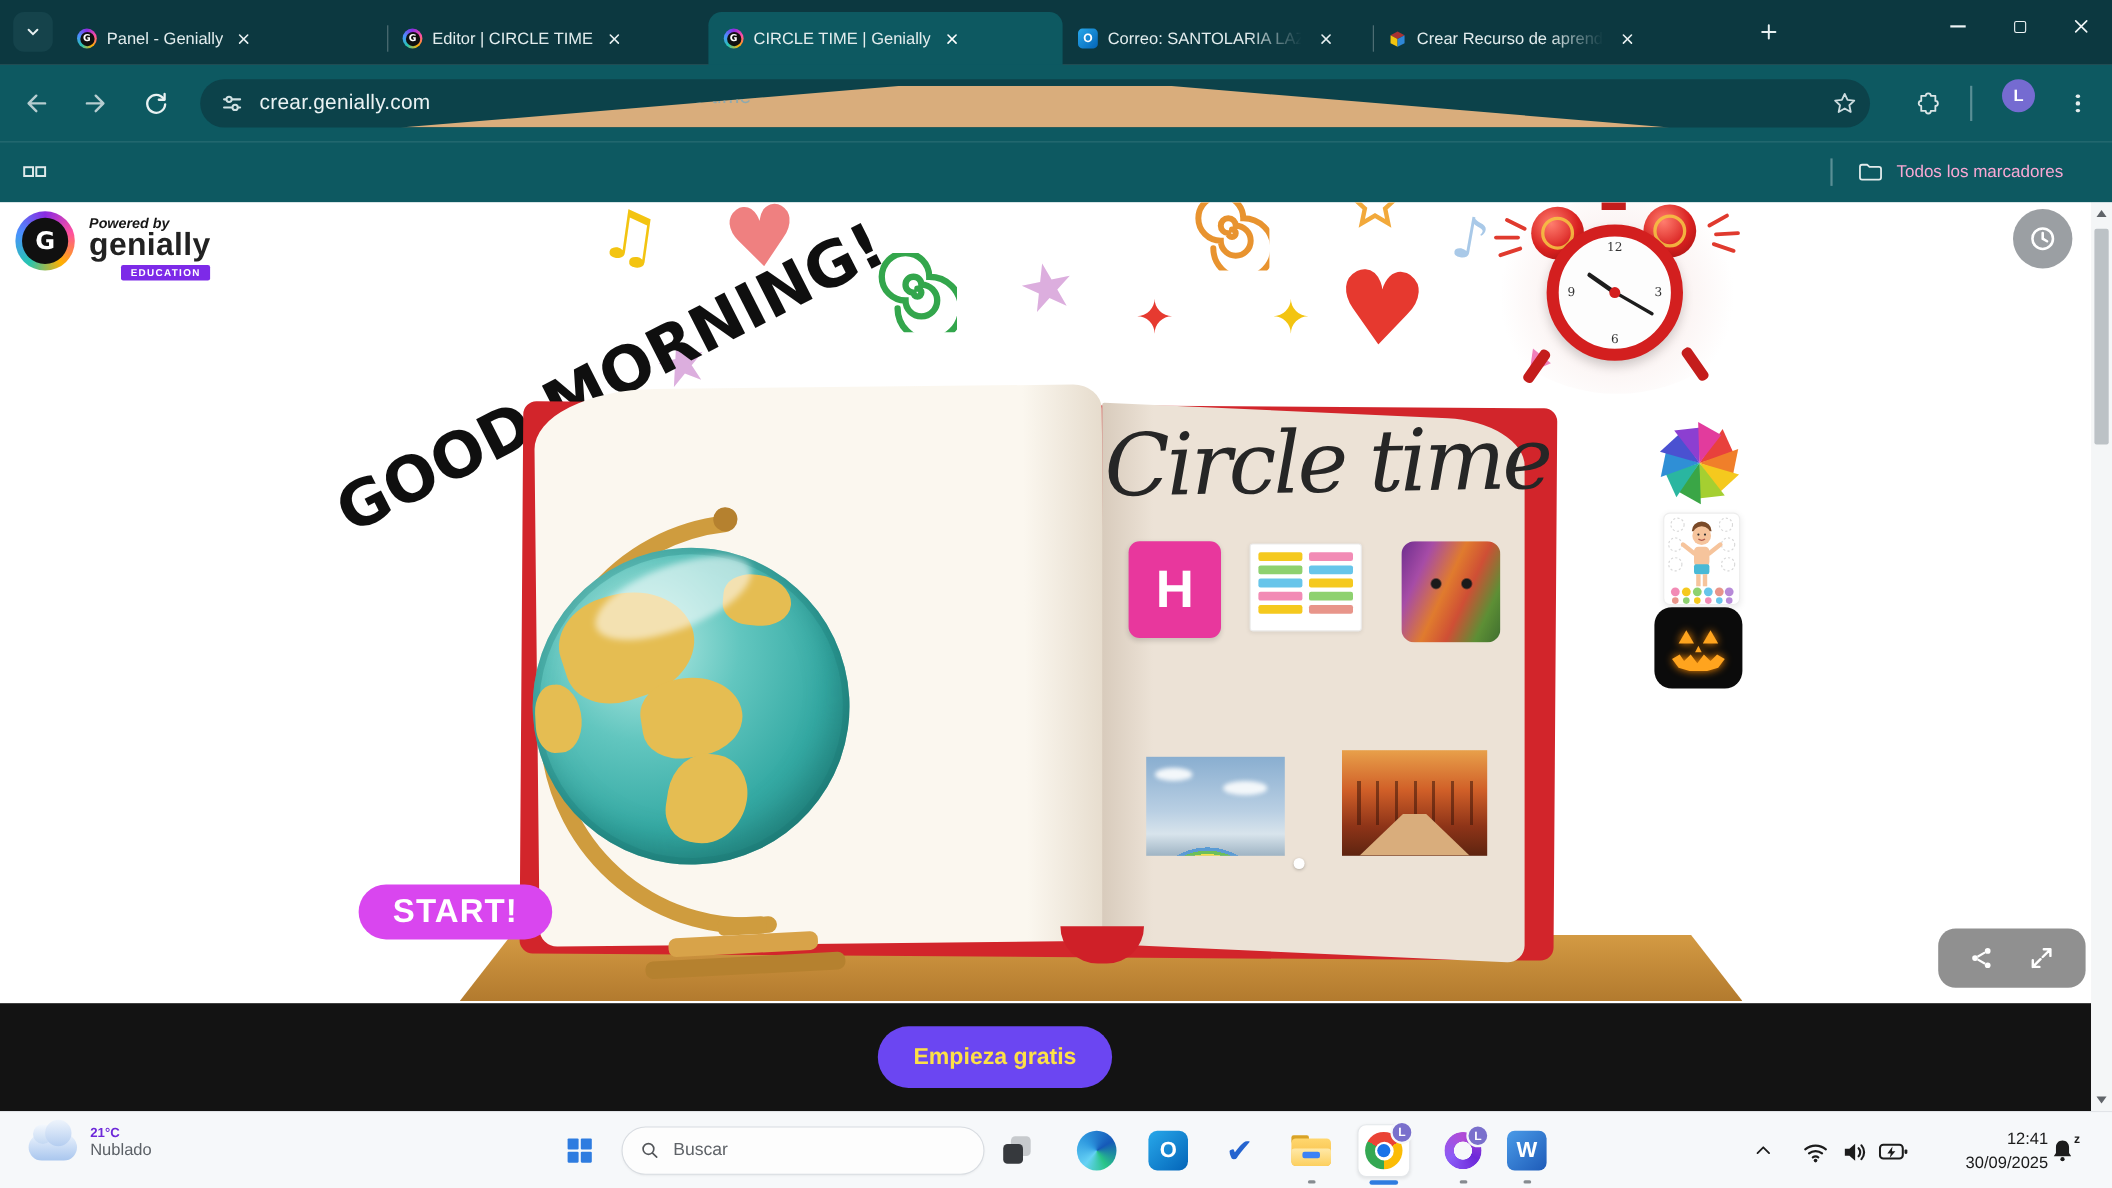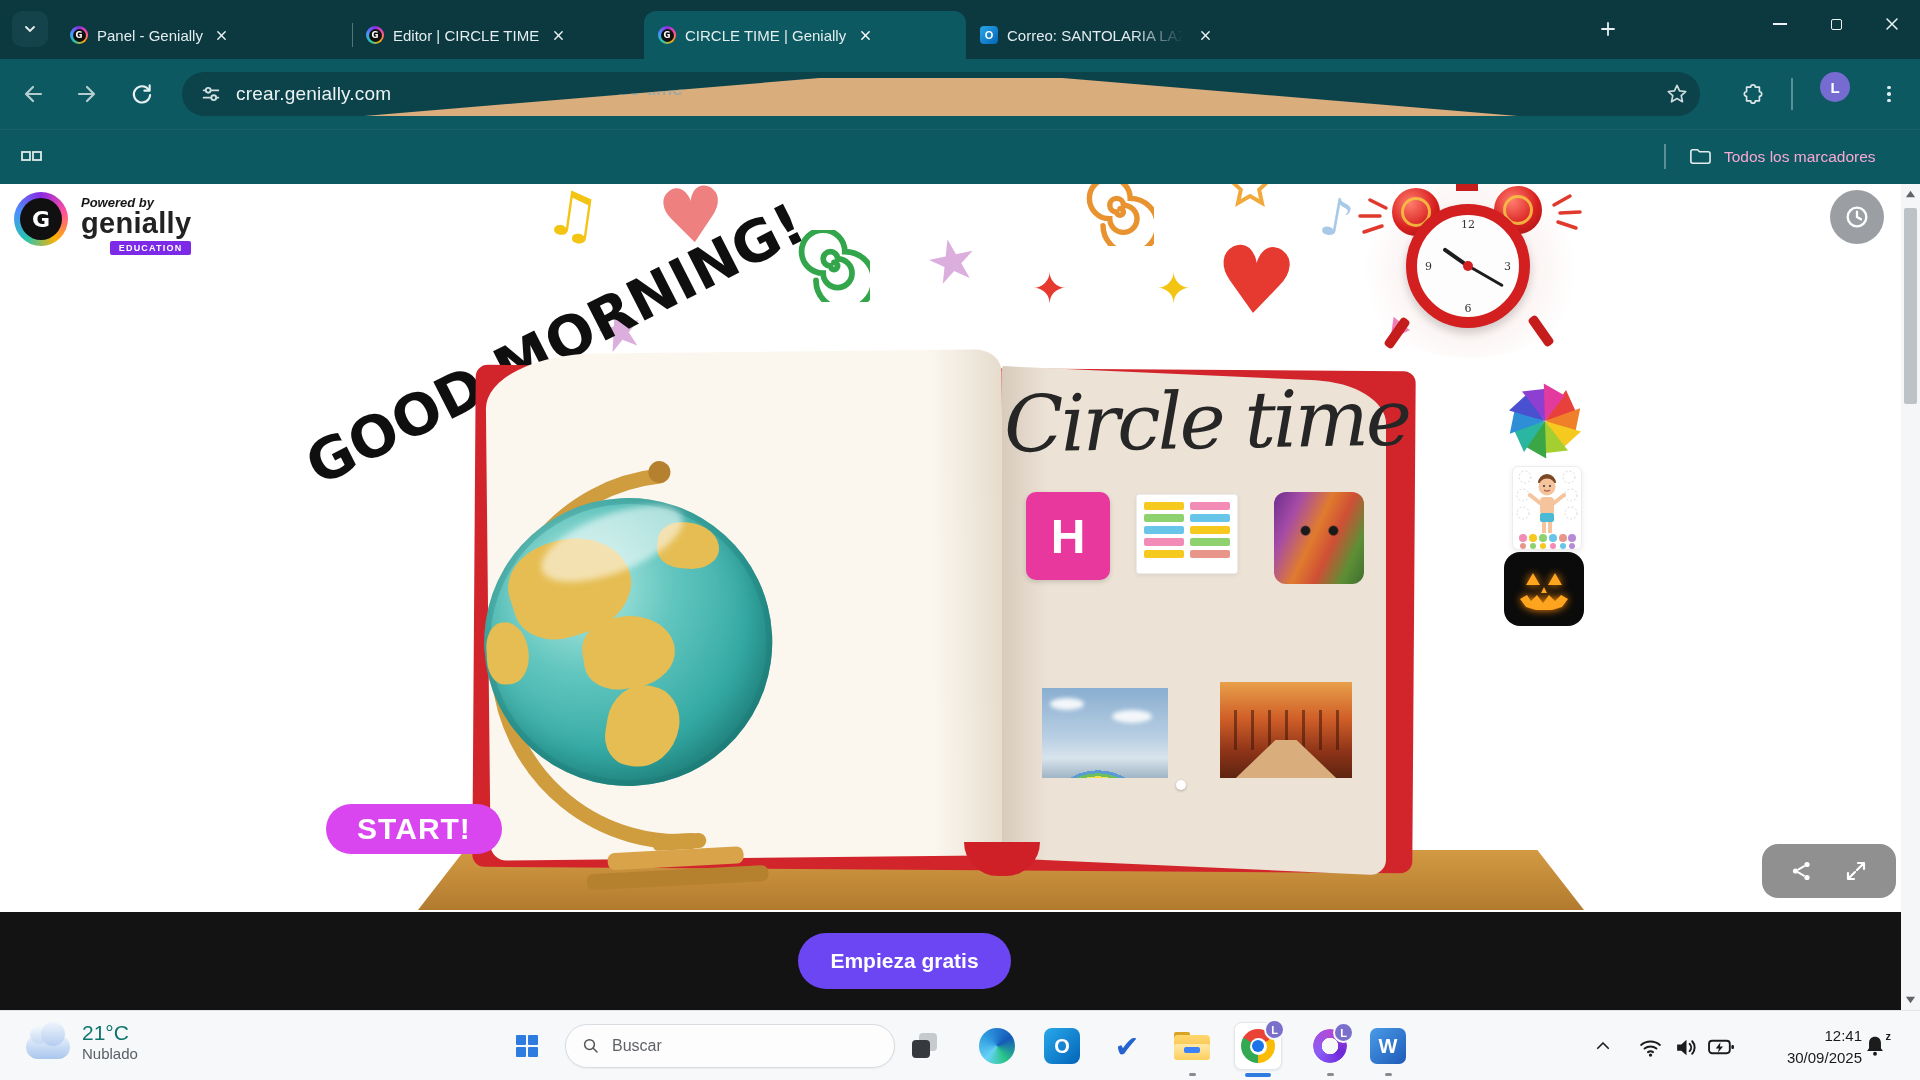--- a/index.html
+++ b/index.html
@@ -106,34 +106,34 @@
 .startbtn{position:absolute;left:326px;top:620px;width:176px;height:50px;border-radius:25px;background:#d946ef;display:flex;align-items:center;justify-content:center;color:#fff;font-size:30px;font-weight:800;letter-spacing:1px;cursor:pointer}
 .sharectl{position:absolute;left:1762px;top:660px;width:134px;height:54px;border-radius:16px;background:rgba(116,116,116,.8);display:flex;align-items:center;justify-content:center;gap:30px}
 .sharectl span{cursor:pointer;display:flex}
 
 .tripink{position:absolute;left:1392px;top:134px;width:0;height:0;border-left:18px solid #f06fb4;border-top:11px solid transparent;border-bottom:11px solid transparent;transform:rotate(8deg)}
 
 
 .banner{position:absolute;left:0;top:912px;width:1901px;height:98px;background:#131313;display:flex;align-items:center;justify-content:center}
 .banner-inner{display:flex;align-items:center;gap:44px;transform:translateX(-46px)}
 .bmsg{color:#fff;font-size:28px}
-.bcta{height:56px;padding:12px 32px;border-radius:28px;background:#6b46f2;color:#ffffff;font-size:21px;font-weight:bold;display:flex;align-items:center;cursor:pointer}
+.bcta{height:56px;padding:12px 32px;border-radius:28px;background:#6b46f2;color:#fde047;font-size:21px;font-weight:bold;display:flex;align-items:center;cursor:pointer}
 
 
 .scrollbar{position:absolute;left:1901px;top:184px;width:19px;height:826px;background:#f4f6f7}
 .sthumb{position:absolute;left:3px;top:24px;width:13px;height:196px;background:#bcc2c6;border-radius:2px;cursor:pointer}
 .sarrow{position:absolute;left:4px;width:11px;height:11px;cursor:pointer}
 
 
 .taskbar{position:absolute;left:0;top:1010px;width:1920px;height:70px;background:#f6f8fa;border-top:1px solid #e1e4e8}
 .weather{position:absolute;left:26px;top:10px;display:flex;gap:12px;align-items:center;cursor:pointer}
 .cloud{position:relative;width:44px;height:24px;border-radius:12px;background:linear-gradient(#eaf2fc,#a9c6ee);margin-top:10px}
 .cloud::before{content:"";position:absolute;left:4px;top:-9px;width:18px;height:18px;border-radius:50%;background:linear-gradient(#f4f8fd,#c3d8f3)}
 .cloud::after{content:"";position:absolute;right:5px;top:-13px;width:24px;height:24px;border-radius:50%;background:linear-gradient(#eef4fc,#b4cdf0)}
-.wtemp{font-size:21px;font-weight:400;color:#0f766e}
+.wtemp{font-size:12px;font-weight:700;color:#6d28d9}
 .wcond{font-size:15px;color:#5b6066}
 .tbicon{position:absolute;top:15px;width:40px;height:40px;display:flex;align-items:center;justify-content:center;cursor:pointer}
 .winlogo{display:grid;grid-template-columns:10px 10px;grid-template-rows:10px 10px;gap:2.5px}
 .winlogo b{background:#2e7ce0;border-radius:1px}
 .searchpill{position:absolute;left:565px;top:13px;width:330px;height:44px;border-radius:22px;background:#fdfdfd;border:1px solid #d8dce1;display:flex;align-items:center;gap:12px;padding-left:16px;cursor:pointer;box-shadow:0 1px 2px rgba(0,0,0,.05)}
 .searchpill span{color:#5f6368;font-size:16px}
 .taskview{position:relative;width:40px;height:40px}
 .taskview i{position:absolute;border-radius:4px}
 .edgeicon{width:36px;height:36px;border-radius:50%;background:conic-gradient(from 220deg,#66d2f5,#2f9ae0 25%,#1559b8 55%,#28c487 80%,#66d2f5)}
 .outlookicon{width:36px;height:36px;border-radius:8px;background:linear-gradient(135deg,#28a8ea,#0364b8);color:#fff;font-weight:bold;font-size:20px;display:flex;align-items:center;justify-content:center}
@@ -198,20 +198,33 @@
         <span class="title">CIRCLE TIME | Genially</span>
         <span class="tclose">
             <svg width="11" height="11" viewBox="0 0 12 12">
               <path d="M2 2 L10 10 M10 2 L2 10" stroke="#fff" stroke-width="1.6" stroke-linecap="round"></path>
             </svg>
           </span>
       </div>
       <div class="tab" style="width:282px">
         <span style="width:18px;height:18px;border-radius:4px;background:linear-gradient(135deg,#28a8ea,#0364b8);color:#fff;font-size:11px;font-weight:bold;display:flex;align-items:center;justify-content:center;flex:0 0 auto">O</span>
         <span class="title fade">Correo: SANTOLARIA LAZ</span>
+        <span class="tclose">
+            <svg width="11" height="11" viewBox="0 0 12 12">
+              <path d="M2 2 L10 10 M10 2 L2 10" stroke="#e8f0f1" stroke-width="1.6" stroke-linecap="round"></path>
+            </svg>
+          </span>
+      </div>
+      <div class="tab sep" style="width:294px">
+        <svg width="17" height="17" viewBox="0 0 16 16">
+            <polygon points="8,1.5 14,4.8 8,8 2,4.8" fill="#a83232"></polygon>
+            <polygon points="2,4.8 8,8 8,14.5 2,11.5" fill="#f1c40f"></polygon>
+            <polygon points="14,4.8 8,8 8,14.5 14,11.5" fill="#2e86d6"></polygon>
+          </svg>
+        <span class="title fade">Crear Recurso de aprendi</span>
         <span class="tclose">
             <svg width="11" height="11" viewBox="0 0 12 12">
               <path d="M2 2 L10 10 M10 2 L2 10" stroke="#e8f0f1" stroke-width="1.6" stroke-linecap="round"></path>
             </svg>
           </span>
       </div>
     </div>
     <div class="newtab">
       <svg width="16" height="16" viewBox="0 0 16 16">
           <path d="M8 2v12M2 8h12" stroke="#e8f0f1" stroke-width="1.8" stroke-linecap="round"></path>

